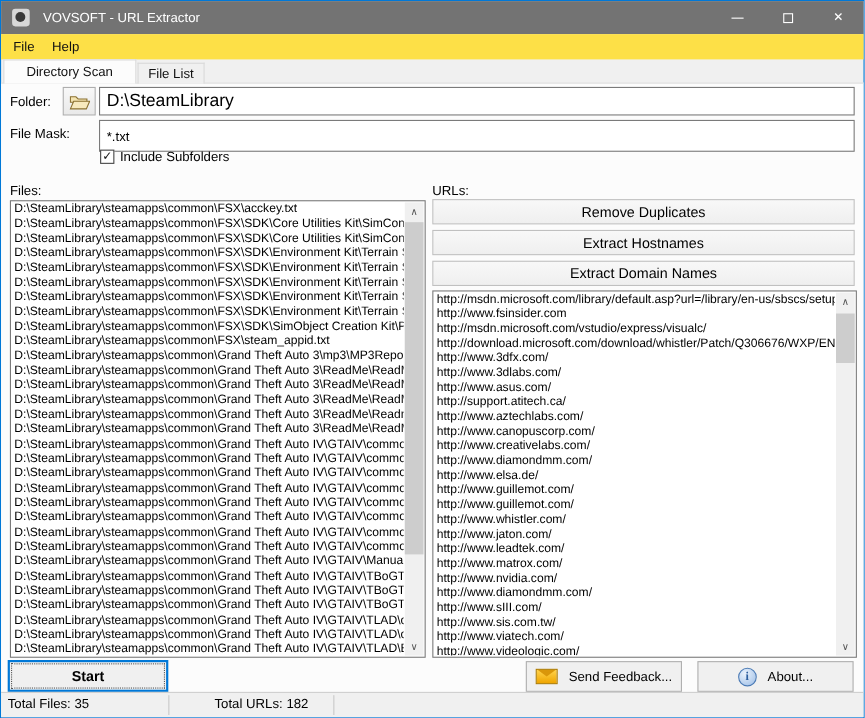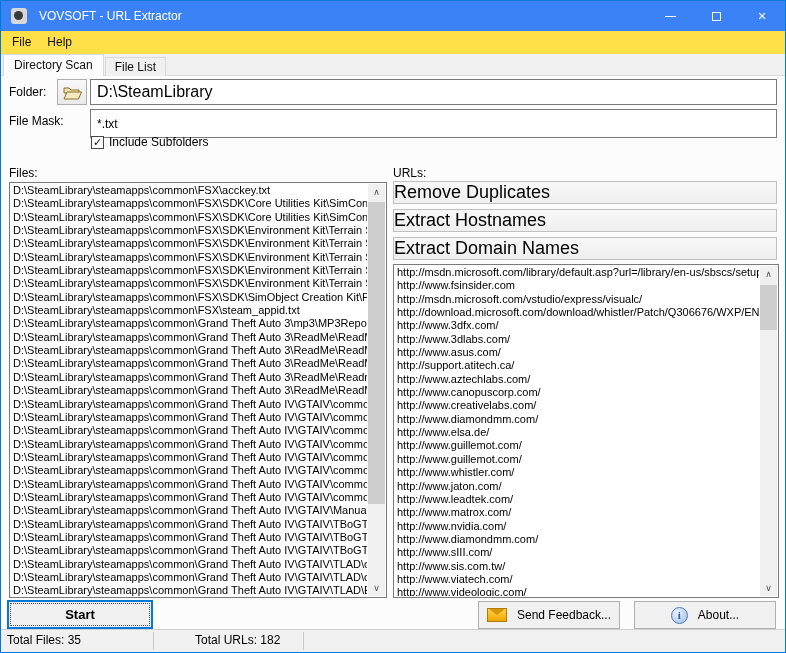--- a/index.html
+++ b/index.html
@@ -1,21 +1,21 @@
 <!DOCTYPE html>
 <html><head>
 <meta charset="utf-8">
 <style>
   * { margin:0; padding:0; box-sizing:border-box; }
   html,body { width:786px; height:653px; overflow:hidden;
     font-family:"Liberation Sans", sans-serif; background:#f0f0f0; }
   .window { position:absolute; inset:0; border:1px solid #0078d7; background:#f0f0f0; }
 
   
-  .titlebar { position:absolute; top:0; left:0; right:0; height:30px; background:#3b82f6;
+  .titlebar { position:absolute; top:0; left:0; right:0; height:30px; background:#737373;
     display:flex; align-items:center; }
   .appicon { width:16px; height:16px; margin-left:10px; background:#d8d8d8; border-radius:3px;
     position:relative; }
   .appicon::after { content:""; position:absolute; left:3px; top:3px; width:9px; height:9px;
     border-radius:50%; background:#3a3a3a; }
   .title-text { color:#fff; font-size:12px; margin-left:12px; }
   .wincontrols { position:absolute; right:0; top:0; height:30px; display:flex; }
   .wc { width:46px; height:30px; display:flex; align-items:center; justify-content:center; }
   .glyph-min { width:11px; height:1px; background:#fff; display:block; }
   .glyph-max { width:9px; height:9px; border:1px solid #fff; display:block; }
@@ -23,21 +23,21 @@
 
   
   .menubar { position:absolute; top:30px; left:0; right:0; height:23px; background:#fde047;
     display:flex; align-items:flex-end; padding-left:3px; }
   .menu-item { font-size:12px; color:#111; padding:0 8px; line-height:23px; }
 
   
   .tabstrip { position:absolute; top:53px; left:2px; height:22px; display:flex; align-items:flex-end; z-index:2; }
   .tab { font-size:12px; color:#111; background:#f0f0f0; border:1px solid #d9d9d9; border-bottom:none;
     height:19px; line-height:18px; padding:0 9px; margin-right:1px; }
-  .tab.active { background:#fcfcfc; height:22px; line-height:21px; padding:0 10px; }
+  .tab.active { background:#fcfcfc; height:22px; line-height:21px; padding:0 20px; }
 
   
   .page { position:absolute; top:74px; left:0; right:0; bottom:23px; background:#fcfcfc;
     border-top:1px solid #d9d9d9; }
   .lbl { position:absolute; font-size:12px; color:#000; }
 
   .folder-btn { position:absolute; left:56px; top:3px; width:30px; height:26px;
     background:linear-gradient(#f8f8f8,#e9e9e9); border:1px solid #aeaeae;
     display:flex; align-items:center; justify-content:center; }
   .edit { position:absolute; background:#fff; border:1px solid #7a7a7a; color:#000;
@@ -61,21 +61,21 @@
   .sarrow { position:absolute; left:0; width:17px; height:16px; display:flex; align-items:center;
     justify-content:center; font-size:9px; color:#555; }
   .sarrow.up { top:0; } .sarrow.down { bottom:0; }
   .sthumb { position:absolute; left:0; width:17px; background:#cdcdcd; }
   .files-box .sthumb { top:18px; height:302px; }
   .urls-box  .sthumb { top:19px; height:45px; }
 
   
   .url-action-button { position:absolute; left:392px; right:8px; height:23px;
     background:linear-gradient(#f8f8f8,#efefef); border:1px solid #c0c0c0;
-    font-size:18px; color:#000; line-height:21px; }
+    font-size:13px; color:#000; text-align:center; line-height:21px; }
   .url-action-button:nth-of-type(1) { top:105px; }
   .url-action-button:nth-of-type(2) { top:133px; }
   .url-action-button:nth-of-type(3) { top:161px; }
 
   
   .start-btn { position:absolute; left:6px; top:524px; width:146px; height:29px;
     background:#f0f0f0; border:2px solid #0078d7;padding-left:35px; }
   .start-inner { position:absolute; inset:1px; border:1px dotted #555;
     display:flex; align-items:center; justify-content:center;
     font-size:13px; font-weight:bold; color:#000; }

